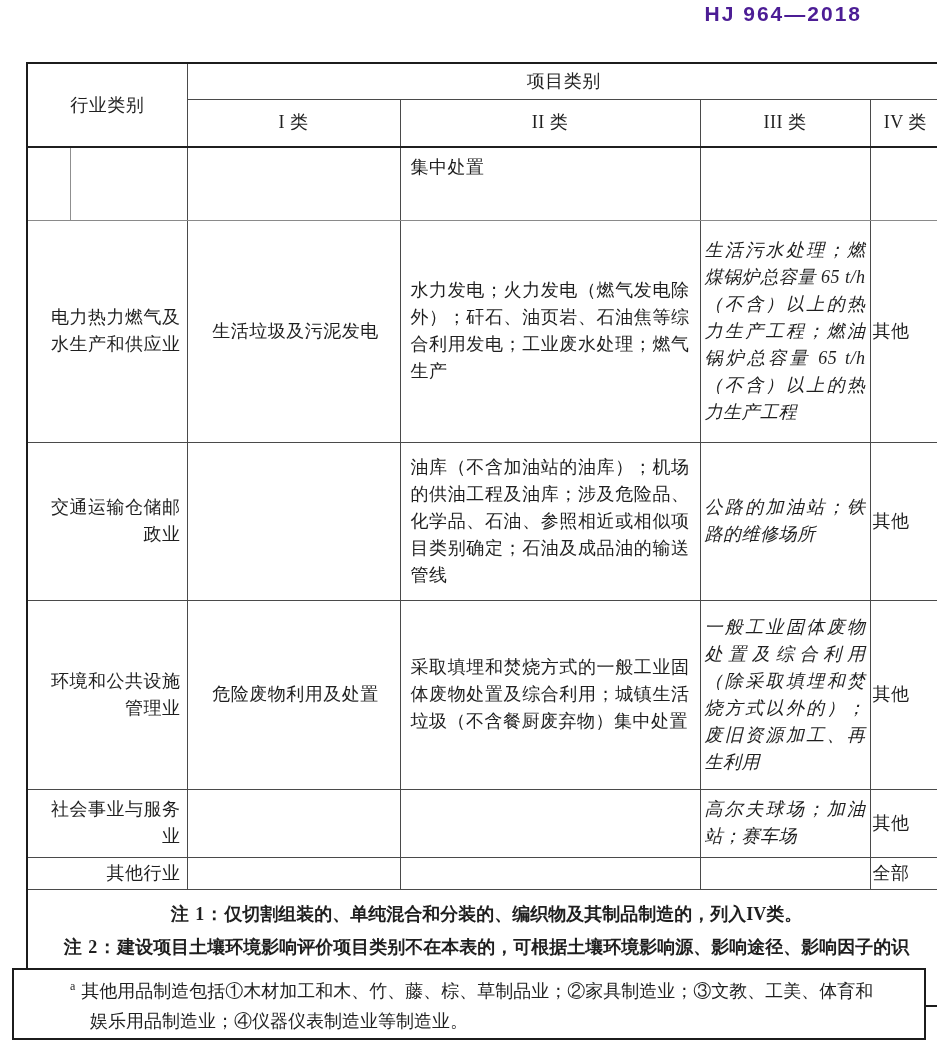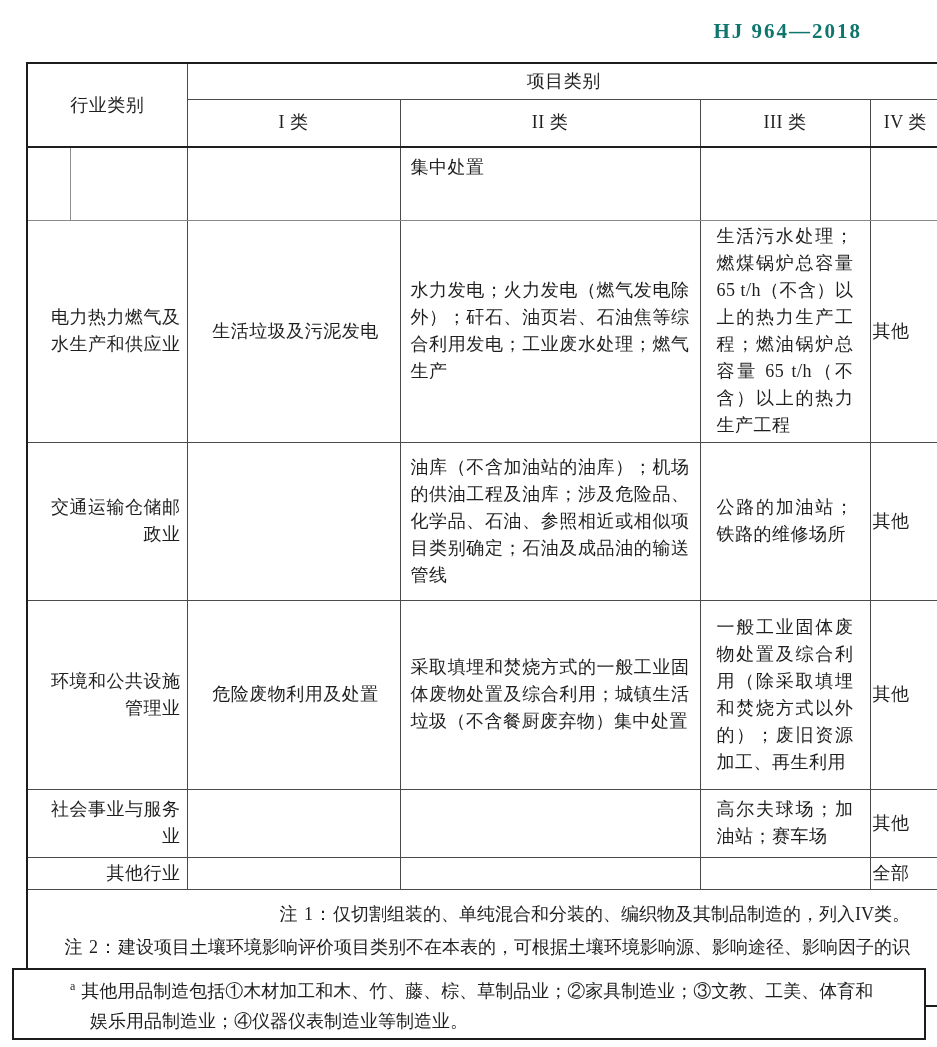--- a/index.html
+++ b/index.html
@@ -2,52 +2,52 @@
 <html><head>
 <meta charset="utf-8">
 <style>
   html,body { margin:0; padding:0; background:#ffffff; }
   .page {
     position:relative; width:937px; height:1047px; background:#ffffff;
     font-family:"Liberation Serif","DejaVu Serif",serif; color:#1f1f1f;
     overflow:hidden;
   }
   .doc-num {
-    position:absolute; top:19px; left:0; width:862px; text-align:right;
-    font-family:Liberation Serif, serif;
-    font-weight:bold; font-size:21px; letter-spacing:2px; color:#0f766e;
+    position:absolute; top:2px; left:0; width:862px; text-align:right;
+    font-family:Liberation Sans, sans-serif;
+    font-weight:bold; font-size:21px; letter-spacing:2px; color:#4c1d95;
   }
   table.cat-table {
     position:absolute; left:26px; top:62px; width:914px;
     border-collapse:collapse; table-layout:fixed;
     border:2px solid #1c1c1c;
   }
   .cat-table th, .cat-table td {
     border:1px solid #4a4a4a; font-weight:normal;
     font-size:18px; line-height:1.5; letter-spacing:0.5px;
     overflow:hidden; box-sizing:border-box;
   }
   .cat-table thead th { text-align:center; vertical-align:middle; }
   .cat-table thead th.hb { border-bottom:2px solid #1f1f1f; }
   
   td.c-ind { text-align:right; vertical-align:middle; padding:2px 6px 2px 12px; }
   td.c1   { text-align:center; vertical-align:middle; padding:2px 6px 2px 10px; }
   td.c2   { text-align:justify; text-justify:inter-ideograph; vertical-align:middle; padding:2px 10px; }
-  td.c3   { text-align:justify; text-justify:inter-character; vertical-align:middle; padding:2px 16px; }
+  td.c3   { text-align:justify; text-justify:inter-character; vertical-align:middle; padding:2px 4px;font-style:italic; }
   td.c4   { text-align:left; vertical-align:middle; padding:2px 2px; }
   td.top  { vertical-align:top; padding-top:6px; }
   
   tr.r-cont td { border-bottom-color:#8a8a8a; }
   td.sub-a { border-right:1px solid #8f8f8f; }
   td.sub-b { border-left:1px solid #8f8f8f; }
   
   td.notes-cell { vertical-align:top; padding:8px 0 6px 0; border-top:1px solid #3d3d3d; }
   .note {
     margin:0 30px 0 35px; padding-left:68px; text-indent:-68px;
-    font-size:18px; letter-spacing:0; line-height:1.88; text-align:right;
+    font-size:18px; letter-spacing:0; line-height:1.88; text-align:center;font-weight:bold;
   }
   .note .note-label { letter-spacing:1px; }
   
   .footnote-box {
     position:absolute; left:12px; top:968px; width:914px; height:72px;
     border:2px solid #1c1c1c; box-sizing:border-box; background:#ffffff;
   }
   .footnote-text {
     margin:7px 40px 0 0; padding-left:76px; text-indent:-20px;
     font-size:18px; line-height:1.65; letter-spacing:0; text-align:left;

